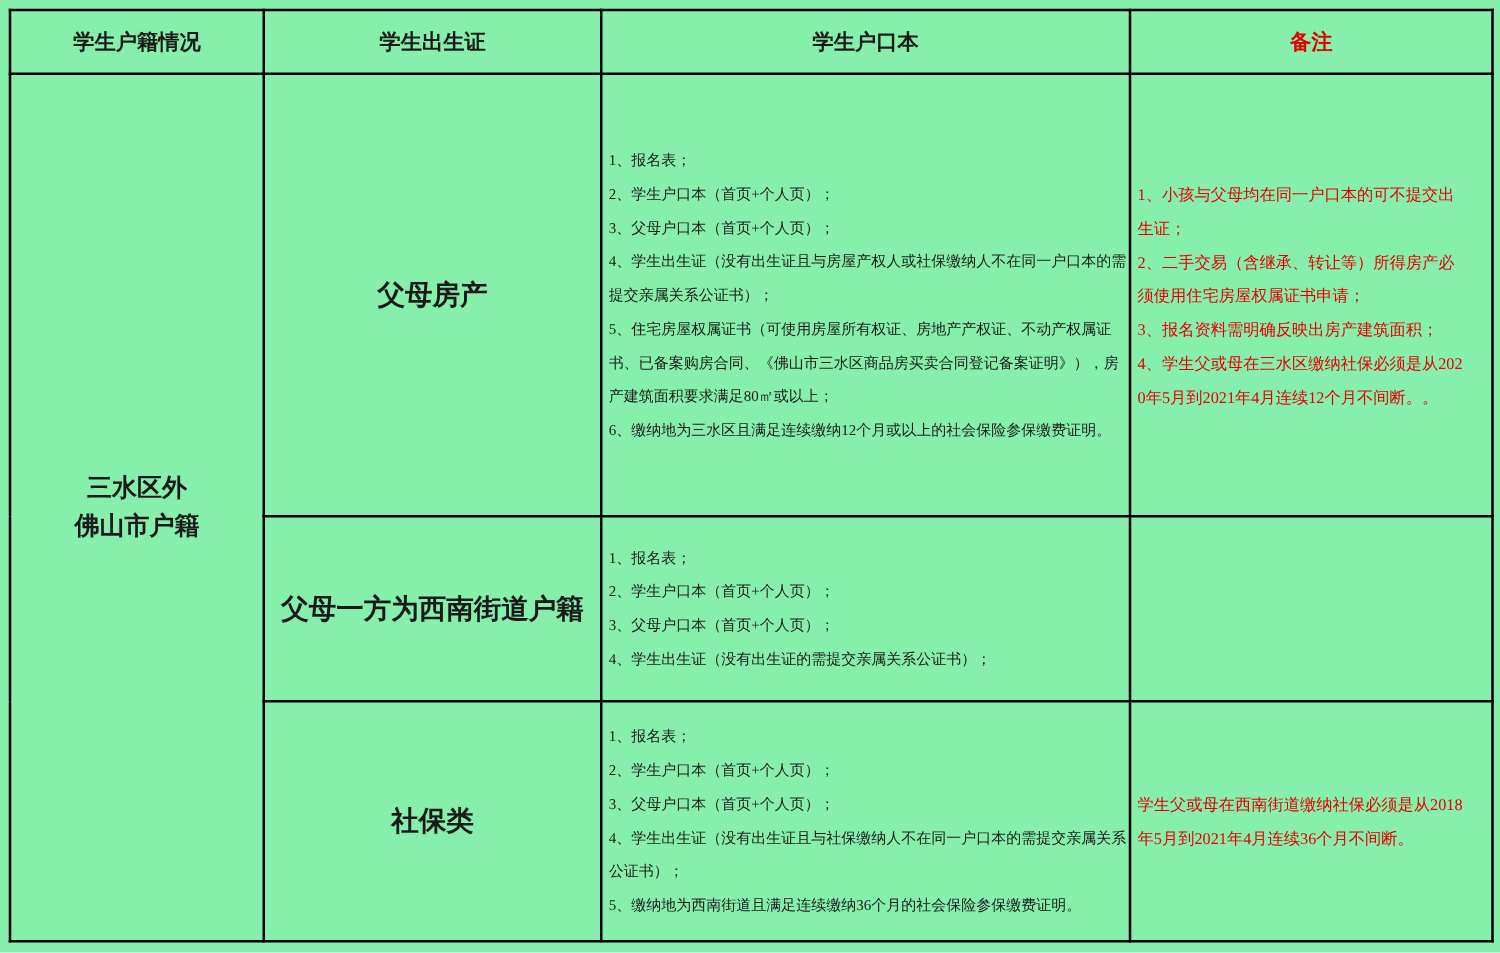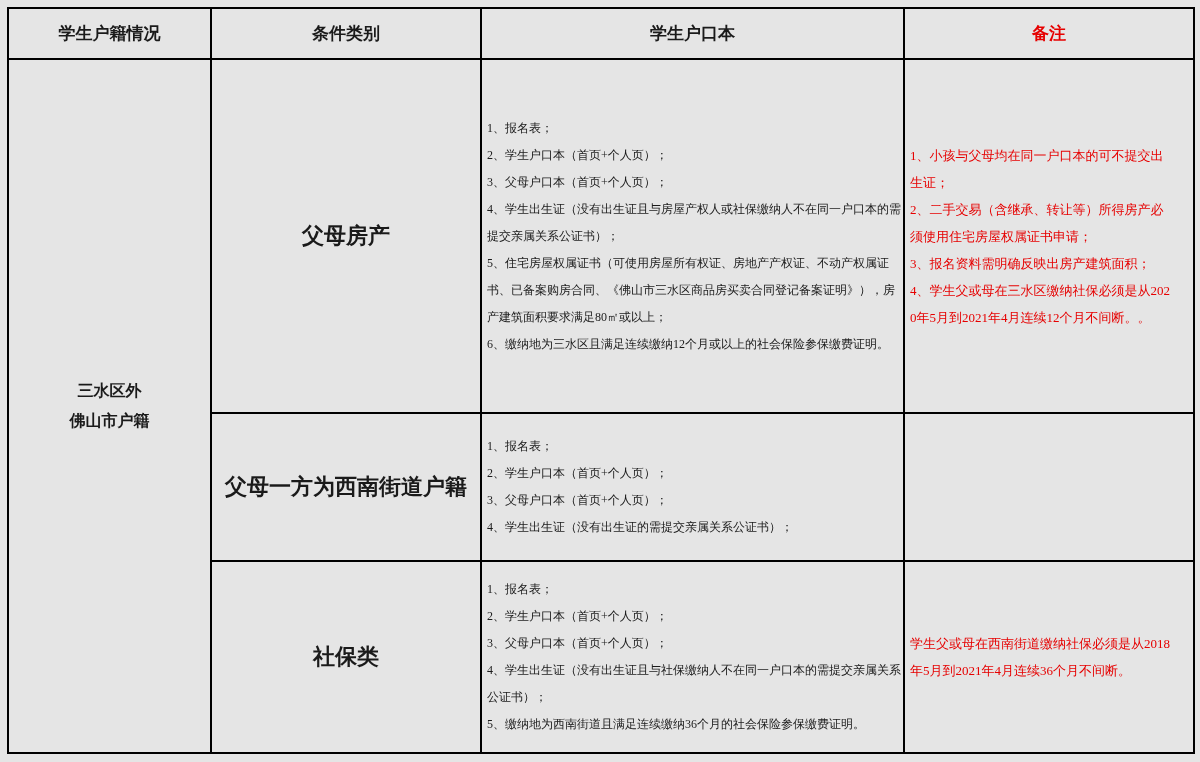--- a/index.html
+++ b/index.html
@@ -8,21 +8,21 @@
     background: #ffffff;
     width: 1200px;
     height: 762px;
     font-family: "Liberation Serif", "DejaVu Serif", serif;
     color: #1a1a1a;
   }
   .page {
     position: relative;
     width: 1200px;
     height: 762px;
-    background: #e5e5e5;
+    background: #86efac;
     overflow: hidden;
   }
   table.reg-table {
     position: absolute;
     left: 7px;
     top: 7px;
     width: 1186px;
     border-collapse: collapse;
     table-layout: fixed;
   }
@@ -38,21 +38,21 @@
     font-weight: bold;
     text-align: center;
     vertical-align: middle;
     padding: 2px 4px;
   }
   th.hdr.red { color: #e60000; border-radius: 24px; }
   td.group-cell {
     text-align: center;
     vertical-align: middle;
     font-weight: bold;
-    font-size: 16px;
+    font-size: 20px;
     line-height: 30px;
     white-space: pre-wrap;
     padding: 2px 6px;
   }
   td.category-cell {
     text-align: center;
     vertical-align: middle;
     font-weight: bold;
     font-size: 22px;
     line-height: 26px;
@@ -88,21 +88,21 @@
   <table class="reg-table">
     <colgroup>
       <col style="width:203px">
       <col style="width:270px">
       <col style="width:423px">
       <col style="width:290px">
     </colgroup>
     <thead>
       <tr>
         <th class="hdr">学生户籍情况</th>
-        <th class="hdr">条件类别</th>
+        <th class="hdr">学生出生证</th>
         <th class="hdr">学生户口本</th>
         <th class="hdr red">备注</th>
       </tr>
     </thead>
     <tbody>
       <tr class="row-1">
         <td class="group-cell" rowspan="3">三水区外
 佛山市户籍</td>
         <td class="category-cell">父母房产</td>
         <td class="materials-cell">1、报名表；

